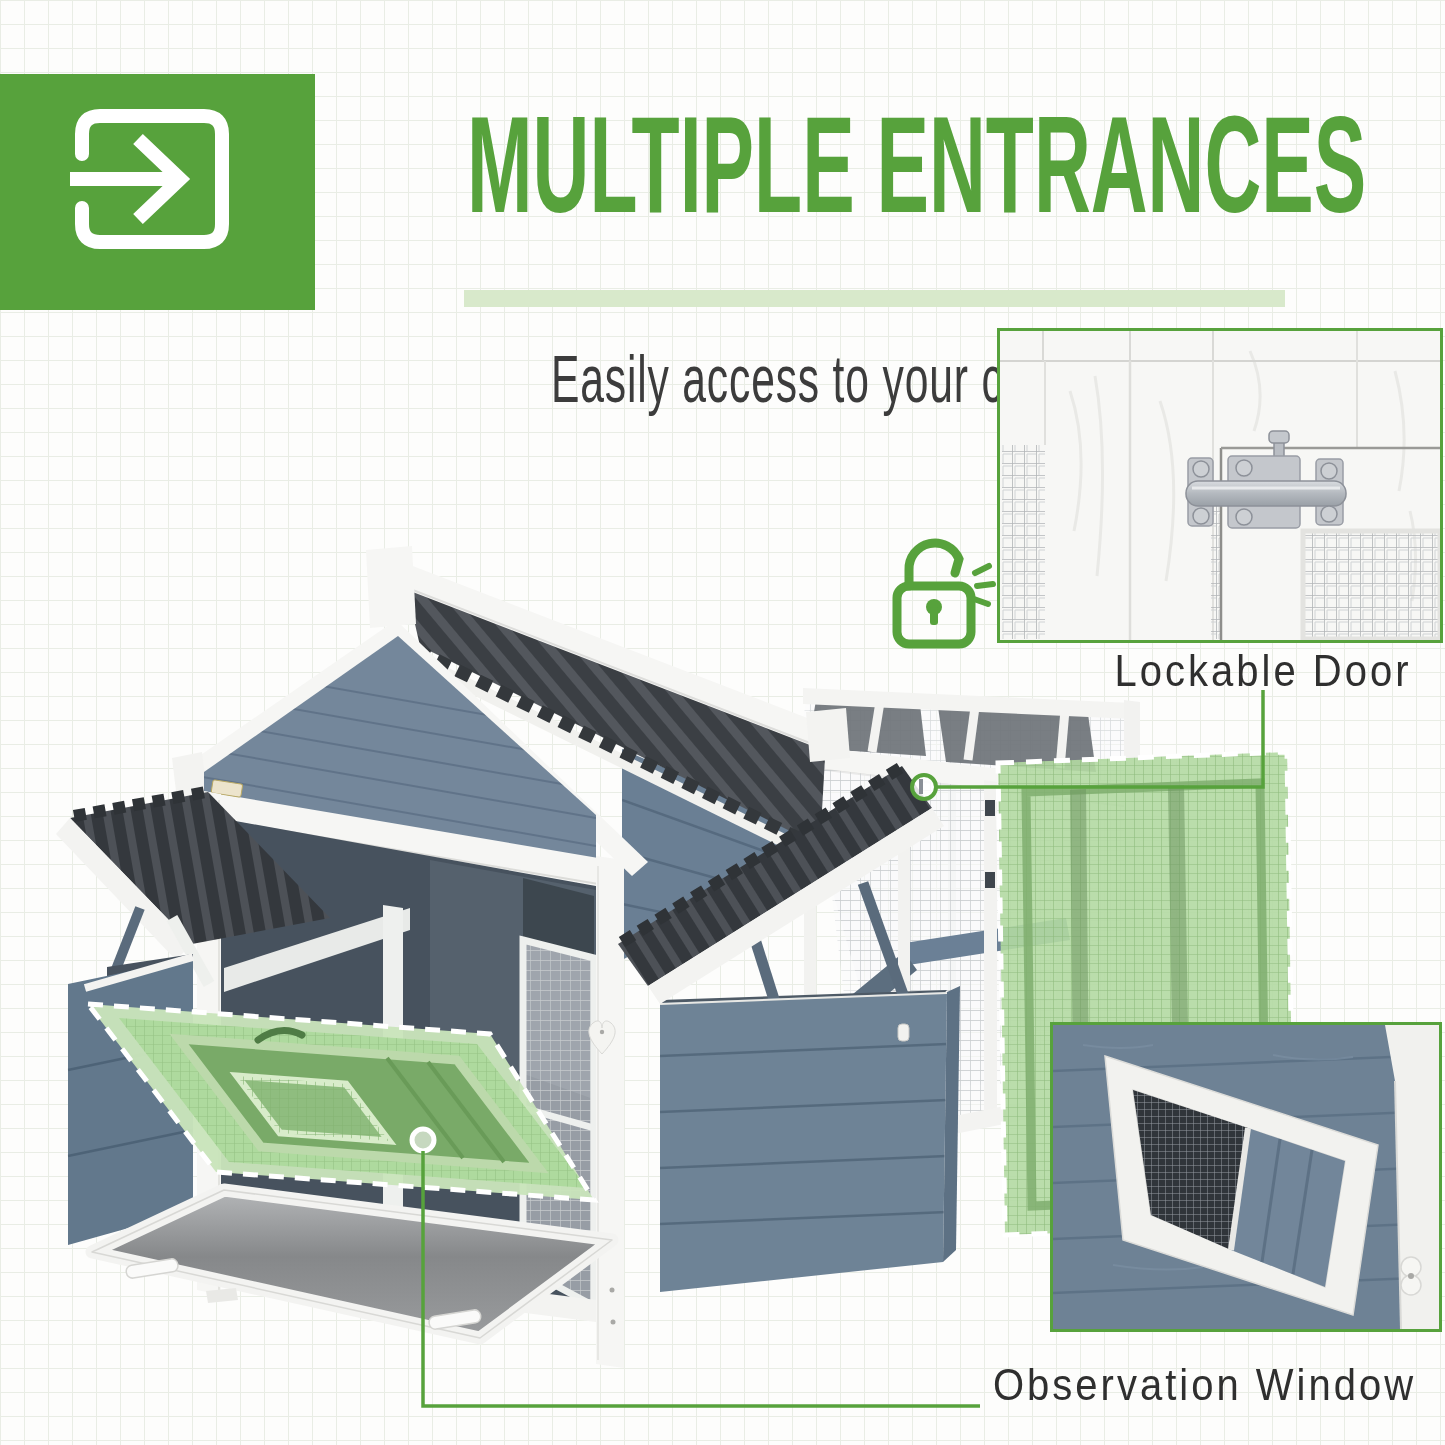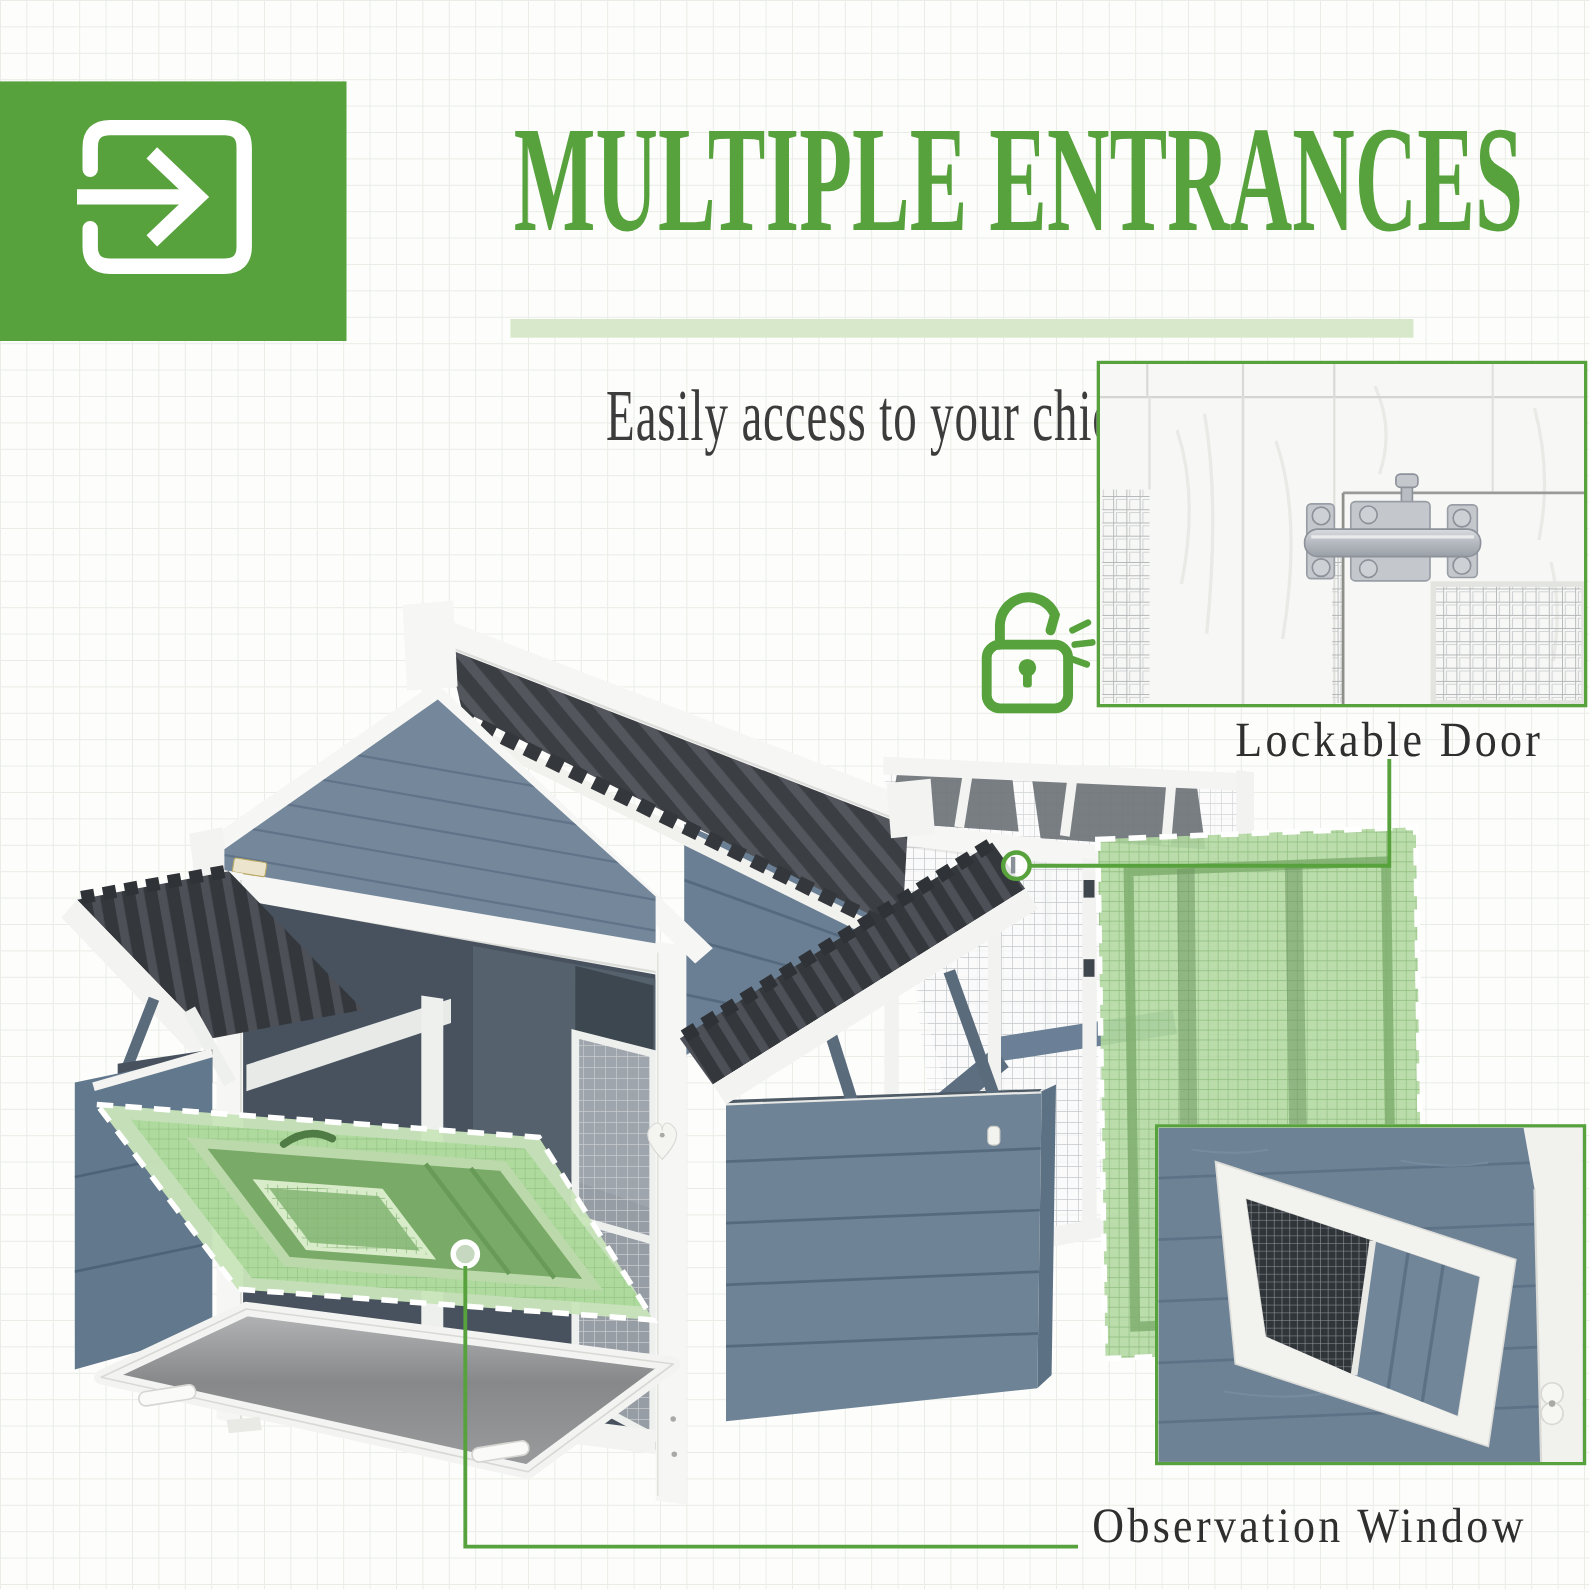--- a/index.html
+++ b/index.html
@@ -7,21 +7,21 @@
     --text-dark:#2f2f2f; --coop-blue:#74879b; --coop-blue-dark:#677c91;
     --roof-dark:#3b3f44; --wood-white:#f6f6f4;
   }
   html,body{margin:0;padding:0;}
   .page{
     position:relative;width:1445px;height:1445px;overflow:hidden;
     background-color:#fdfdfc;
     background-image:linear-gradient(to right,#e9ede5 1px,transparent 1px),
                      linear-gradient(to bottom,#e9ede5 1px,transparent 1px);
     background-size:24px 24px;
-    font-family:Liberation Serif, serif;
+    font-family:Liberation Sans, sans-serif;
   }
   .icon-box{position:absolute;left:0;top:74px;width:315px;height:236px;background:var(--accent-green);}
   .icon-box svg{position:absolute;left:0;top:0;}
   .headline{
     position:absolute;left:467px;top:95px;margin:0;white-space:nowrap;
     font-size:100px;font-weight:bold;letter-spacing:0px;color:var(--accent-green);
     transform:scale(0.787,1.375);transform-origin:top left;line-height:1;
   }
   .underline-bar{position:absolute;left:464px;top:290px;width:821px;height:17px;background:var(--light-green-bar);}
   .subtitle{

